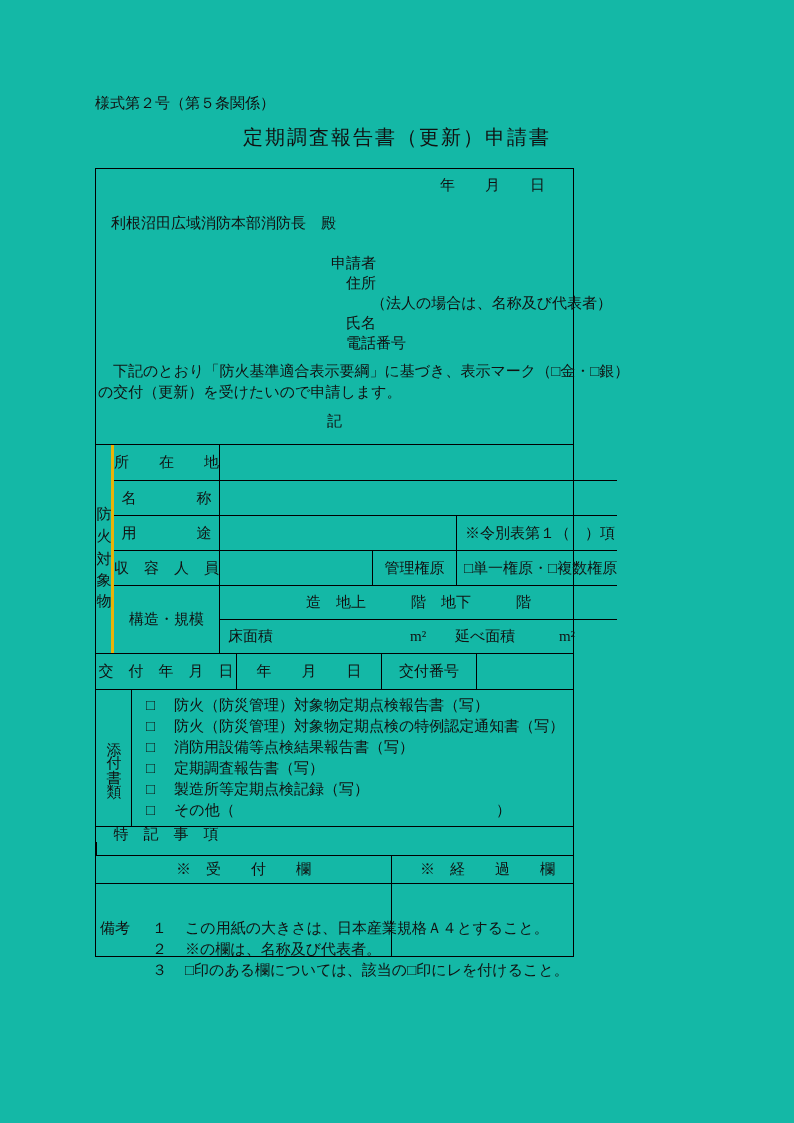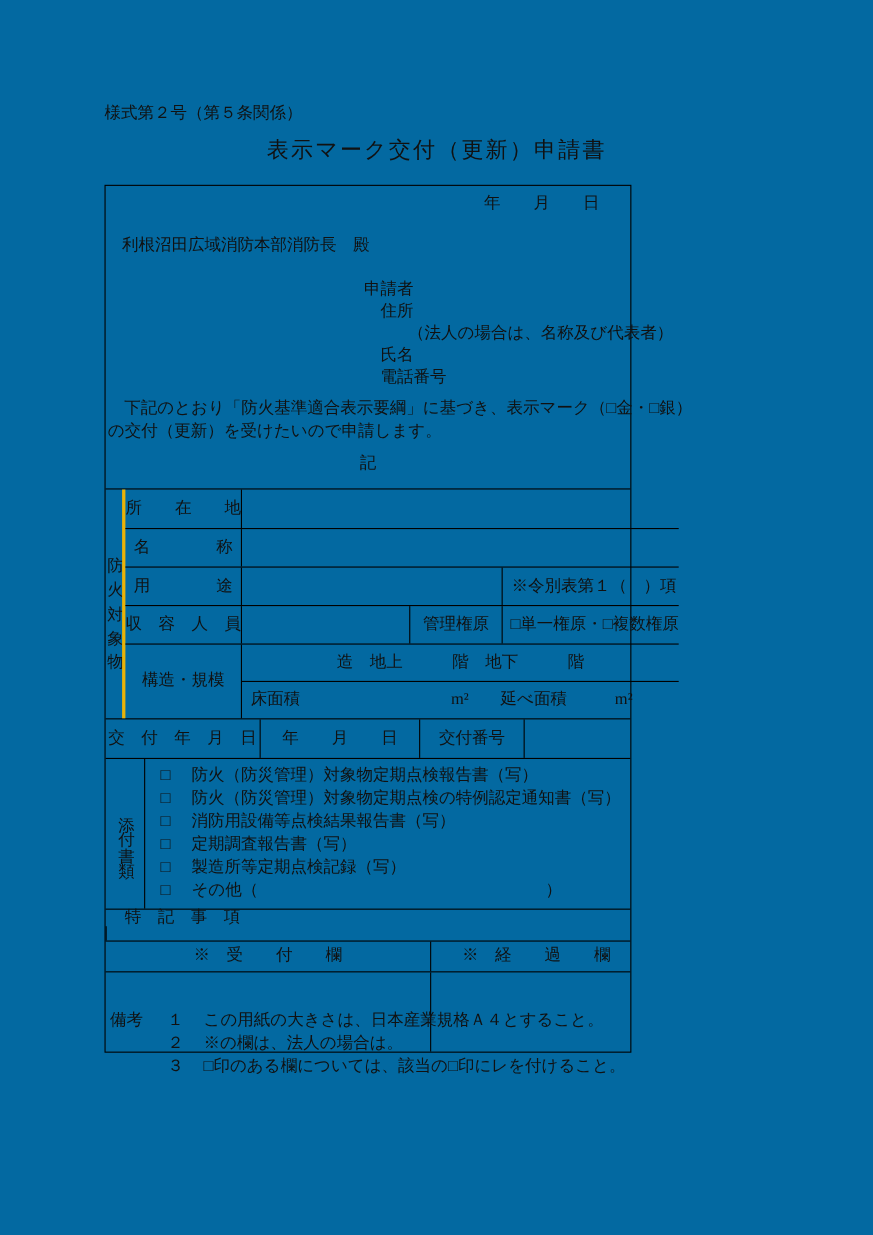--- a/index.html
+++ b/index.html
@@ -1,17 +1,17 @@
 <!DOCTYPE html>
 <html><head>
 <meta charset="utf-8">
 <style>
   * { margin:0; padding:0; box-sizing:border-box; }
   body { background:#e8e8e8; font-family:"Liberation Serif","DejaVu Serif",serif; color:#111; }
-  .page { position:relative; width:794px; height:1123px; background:#0369a1; margin:0 auto; overflow:hidden;
+  .page { position:relative; width:794px; height:1123px; background:#14b8a6; margin:0 auto; overflow:hidden;
           font-size:15px; line-height:1; }
   .form-number { position:absolute; left:95px; top:96px; font-size:15px; white-space:nowrap; }
   .doc-title { position:absolute; left:0; top:127px; width:100%; text-align:center; font-size:20px; letter-spacing:2px; white-space:nowrap; }
 
   .box { position:absolute; left:95px; top:168px; width:479px; height:789px; border:1px solid #000; }
 
   
   .letter { height:275px; position:relative; }
   .date-line { position:absolute; top:9px; right:28px; white-space:nowrap; }
   .addressee { position:absolute; top:47px; left:15px; white-space:nowrap; }
@@ -61,21 +61,21 @@
   .rem-label { width:52px; }
   .rem-spacer { width:52px; }
   .rem-num { width:33px; }
 </style>
 </head>
 <body>
 
 <div class="page">
 
   <div class="form-number">様式第２号（第５条関係）</div>
-  <div class="doc-title">表示マーク交付（更新）申請書</div>
+  <div class="doc-title">定期調査報告書（更新）申請書</div>
 
   <div class="box">
 
     <div class="letter">
       <div class="date-line">年　　月　　日</div>
       <div class="addressee">利根沼田広域消防本部消防長　殿</div>
       <div class="applicant">
         <div>申請者</div>
         <div class="ind1">住所</div>
         <div class="ind2">（法人の場合は、名称及び代表者）</div>
@@ -194,21 +194,21 @@
 
   <div class="remarks">
     <div class="rem-row">
       <span class="rem-label">備考</span>
       <span class="rem-num">１</span>
       <span>この用紙の大きさは、日本産業規格Ａ４とすること。</span>
     </div>
     <div class="rem-row">
       <span class="rem-spacer"></span>
       <span class="rem-num">２</span>
-      <span>※の欄は、法人の場合は。</span>
+      <span>※の欄は、名称及び代表者。</span>
     </div>
     <div class="rem-row">
       <span class="rem-spacer"></span>
       <span class="rem-num">３</span>
       <span>□印のある欄については、該当の□印にレを付けること。</span>
     </div>
   </div>
 
 </div>
 

